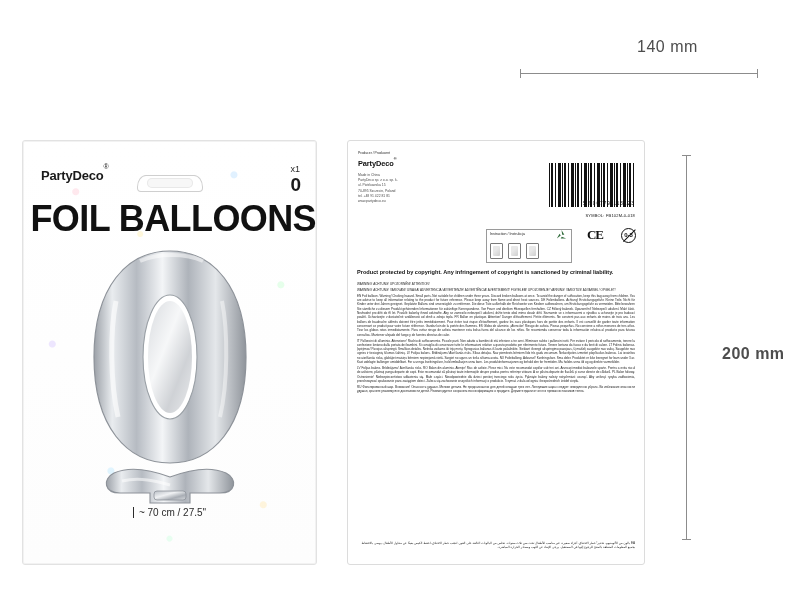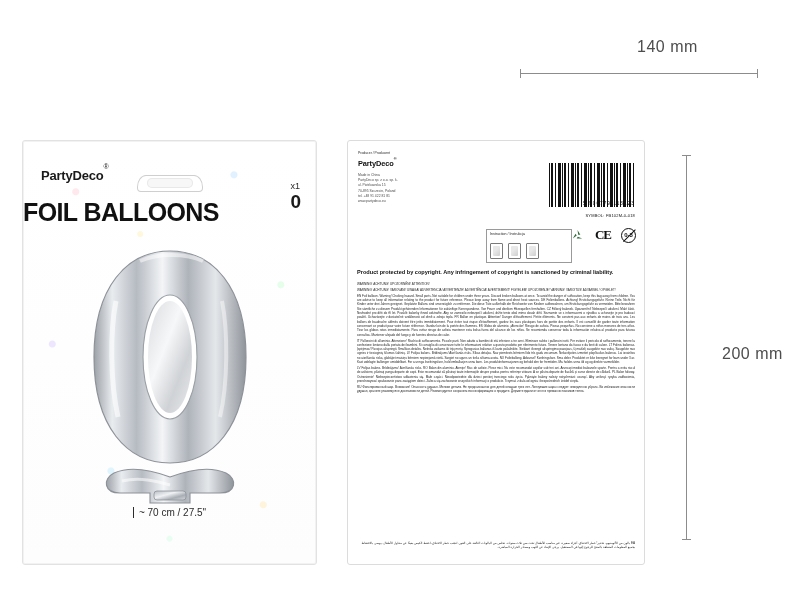--- a/index.html
+++ b/index.html
@@ -14,21 +14,21 @@
 
   
   .dim-label {
     position: absolute;
     color: #4d4d4d;
     font-size: 16px;
     letter-spacing: .5px;
     white-space: nowrap;
   }
   .dim-width-label { left: 637px; top: 38px; }
-  .dim-height-label { left: 722px; top: 345px; }
+  .dim-height-label { left: 722px; top: 345px; font-weight: bold; }
 
   .dim-line-h {
     position: absolute;
     left: 520px; top: 73px; width: 238px; height: 1px;
     background: #8c8c8c;
   }
   .dim-line-h:before, .dim-line-h:after {
     content: ""; position: absolute; top: -4px; width: 1px; height: 9px; background: #8c8c8c;
   }
   .dim-line-h:before { left: 0; }
@@ -89,34 +89,34 @@
   }
 
   .brand {
     position: absolute; left: 18px; top: 27px;
     font-size: 13px; font-weight: bold; color: #1a1a1a;
     letter-spacing: -.2px;
   }
   .brand sup { font-size: 7px; font-weight: normal; top: -6px; position: relative; }
 
   .qty-front {
-    position: absolute; right: 16px; top: 41px;
+    position: absolute; right: 16px; top: 24px;
     font-size: 9px; color: #2b2b2b; text-align: center;
     line-height: 1.05;
   }
   .qty-front .q-num { font-size: 9px; display: block; }
   .qty-front .q-glyph {
     display: block; font-size: 19px; font-weight: bold; color: #1a1a1a;
     letter-spacing: -1px; margin-top: 1px;
   }
 
   .title-front {
     position: absolute; left: 0; right: 0; top: 57px;
-    text-align: left;
-    font-size: 25px; font-weight: bold; color: #111111;
+    text-align: right;
+    font-size: 36px; font-weight: bold; color: #111111;
     letter-spacing: -.6px;
   }
 
   
   .balloon-wrap {
     position: absolute; left: 0; right: 0; top: 100px; height: 280px;
   }
   .balloon-svg { display: block; margin: 0 auto; }
 
   .size-note {
@@ -190,21 +190,21 @@
   }
   .mini-ico:after {
     content: ""; position: absolute; left: 2px; top: 2px; right: 2px; bottom: 2px;
     background: linear-gradient(135deg, #e8e8e8 40%, #cfcfcf 100%);
     border-radius: 1px;
   }
 
   
   .marks {
     position: absolute; right: 8px; top: 86px;
-    display: flex; align-items: center; gap: 10px;
+    display: flex; align-items: center; gap: 18px;
   }
   .mark-recycle {
     width: 15px; height: 15px; position: relative;
   }
   .mark-ce {
     font-size: 13px; font-weight: bold; color: #111; letter-spacing: -1px;
     font-family: "Liberation Serif", serif;
   }
   .mark-age {
     width: 15px; height: 15px; border-radius: 50%;

